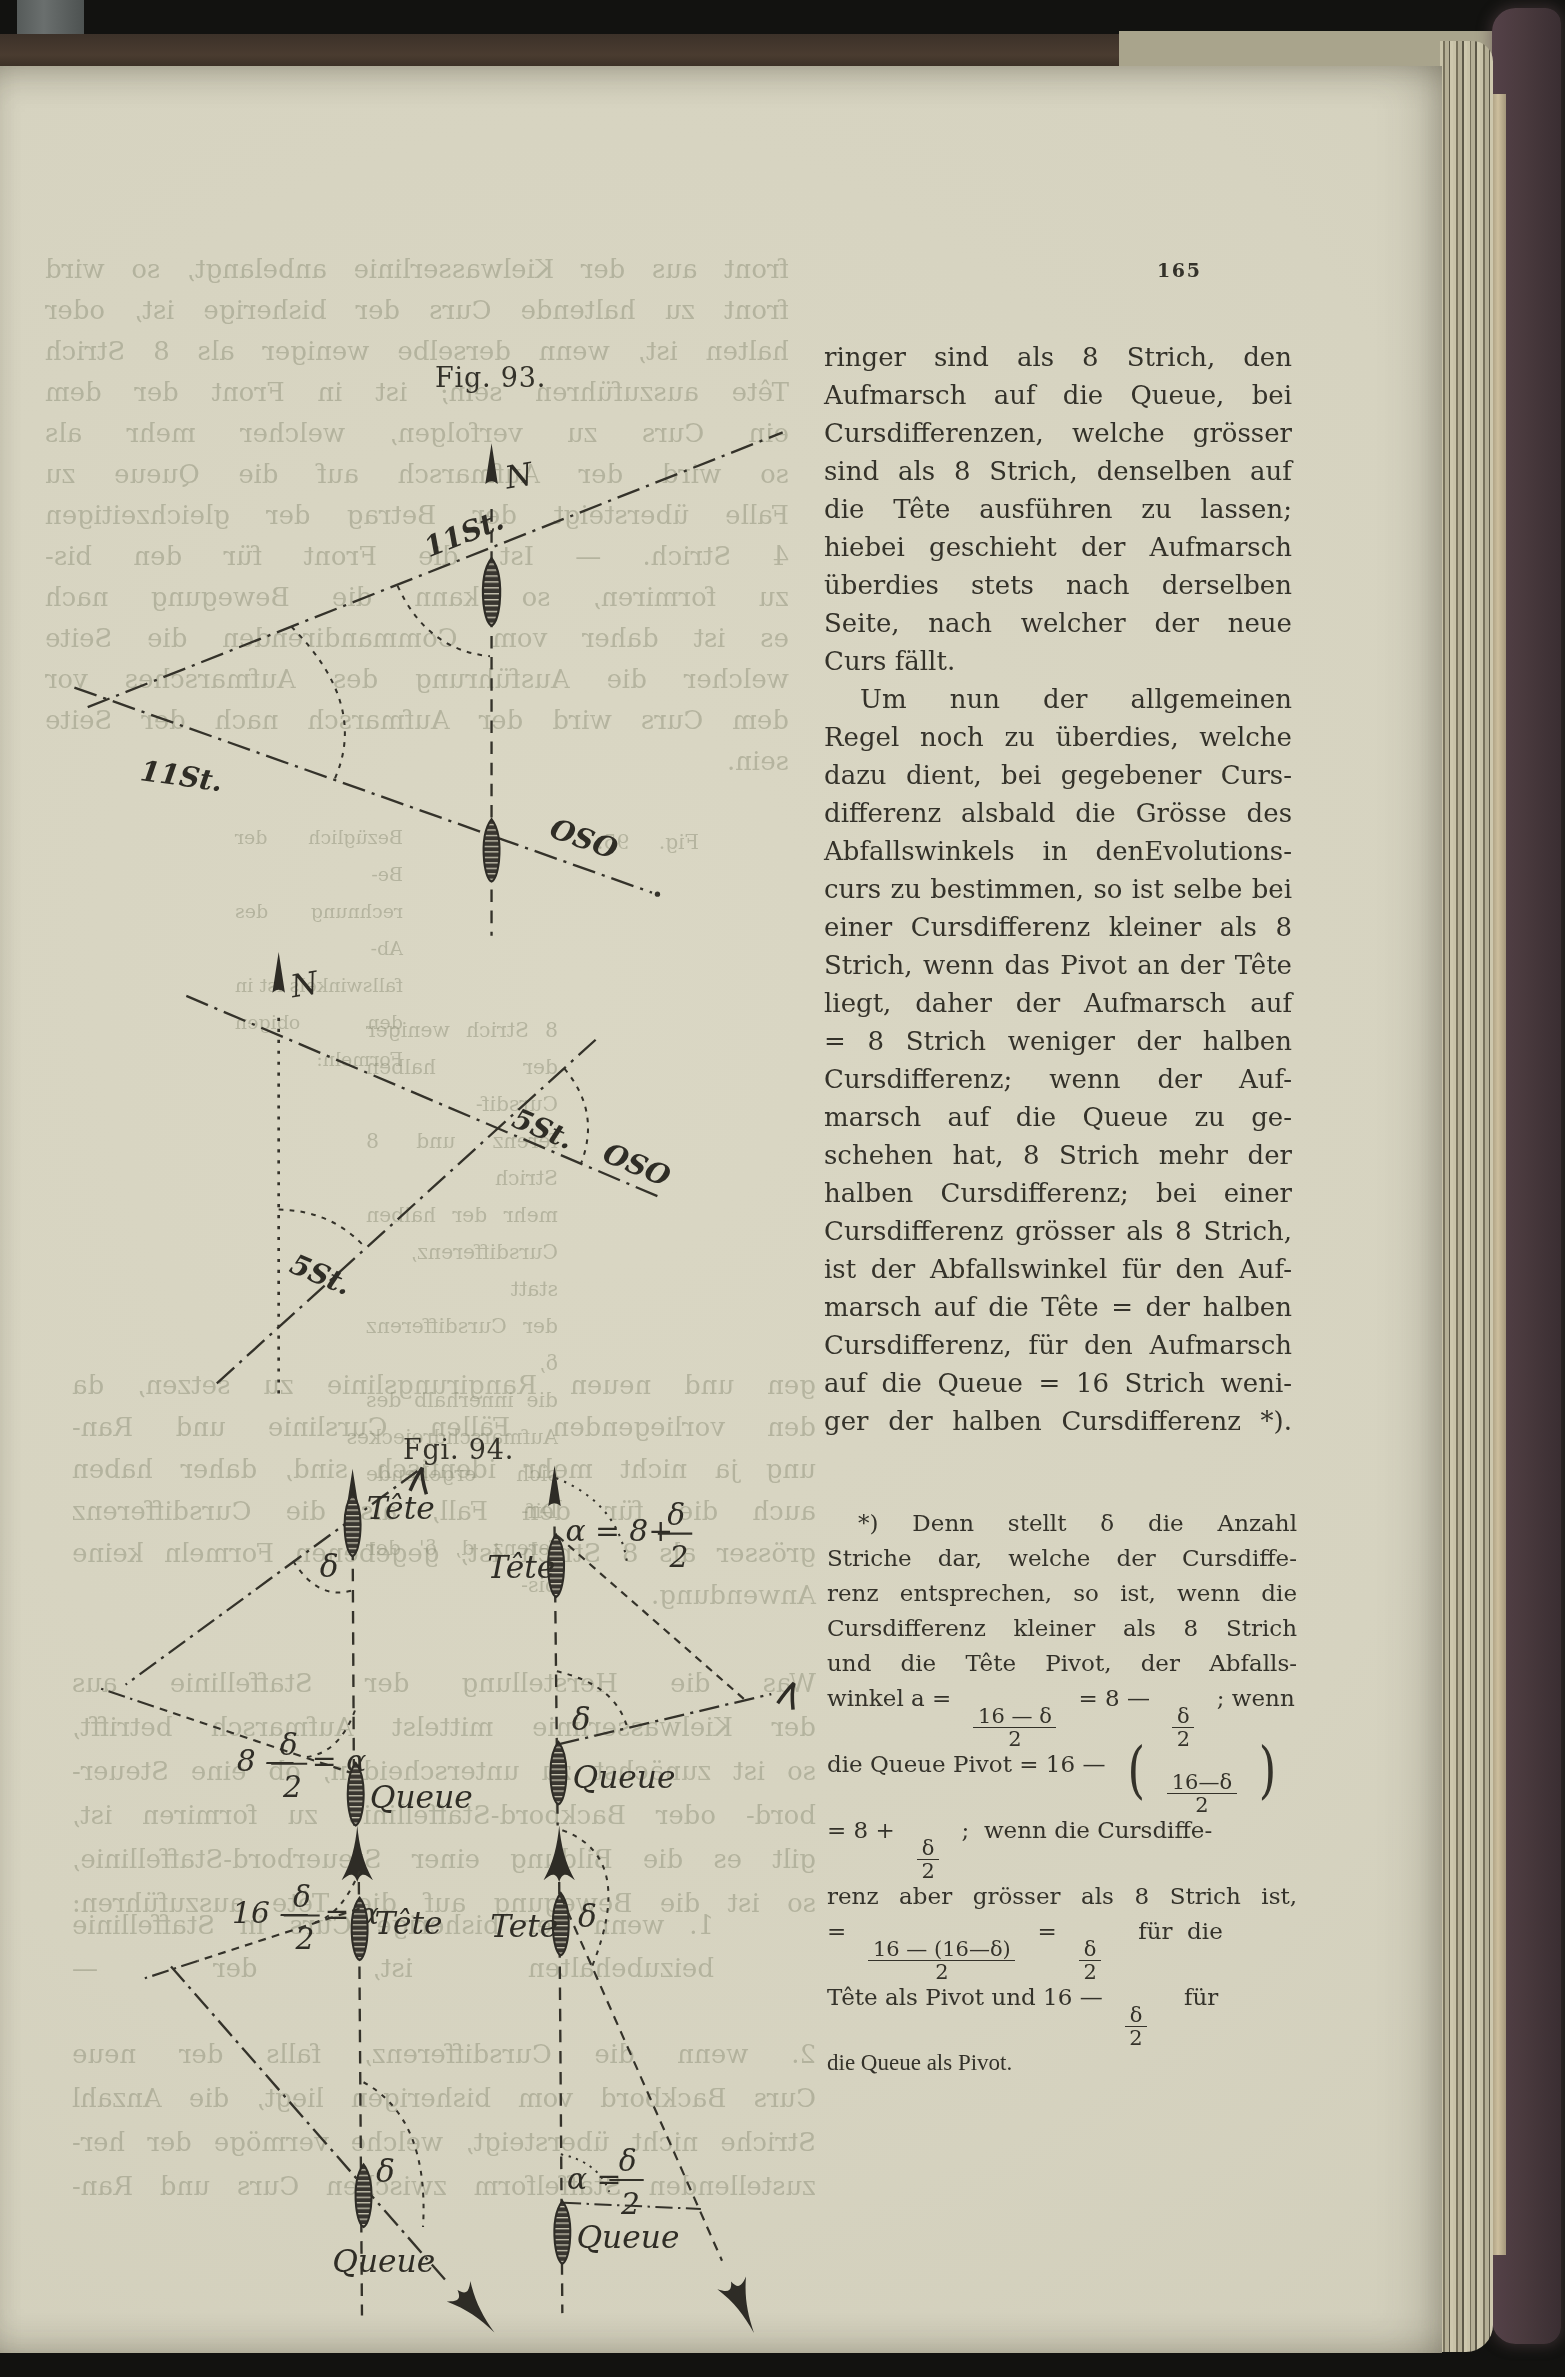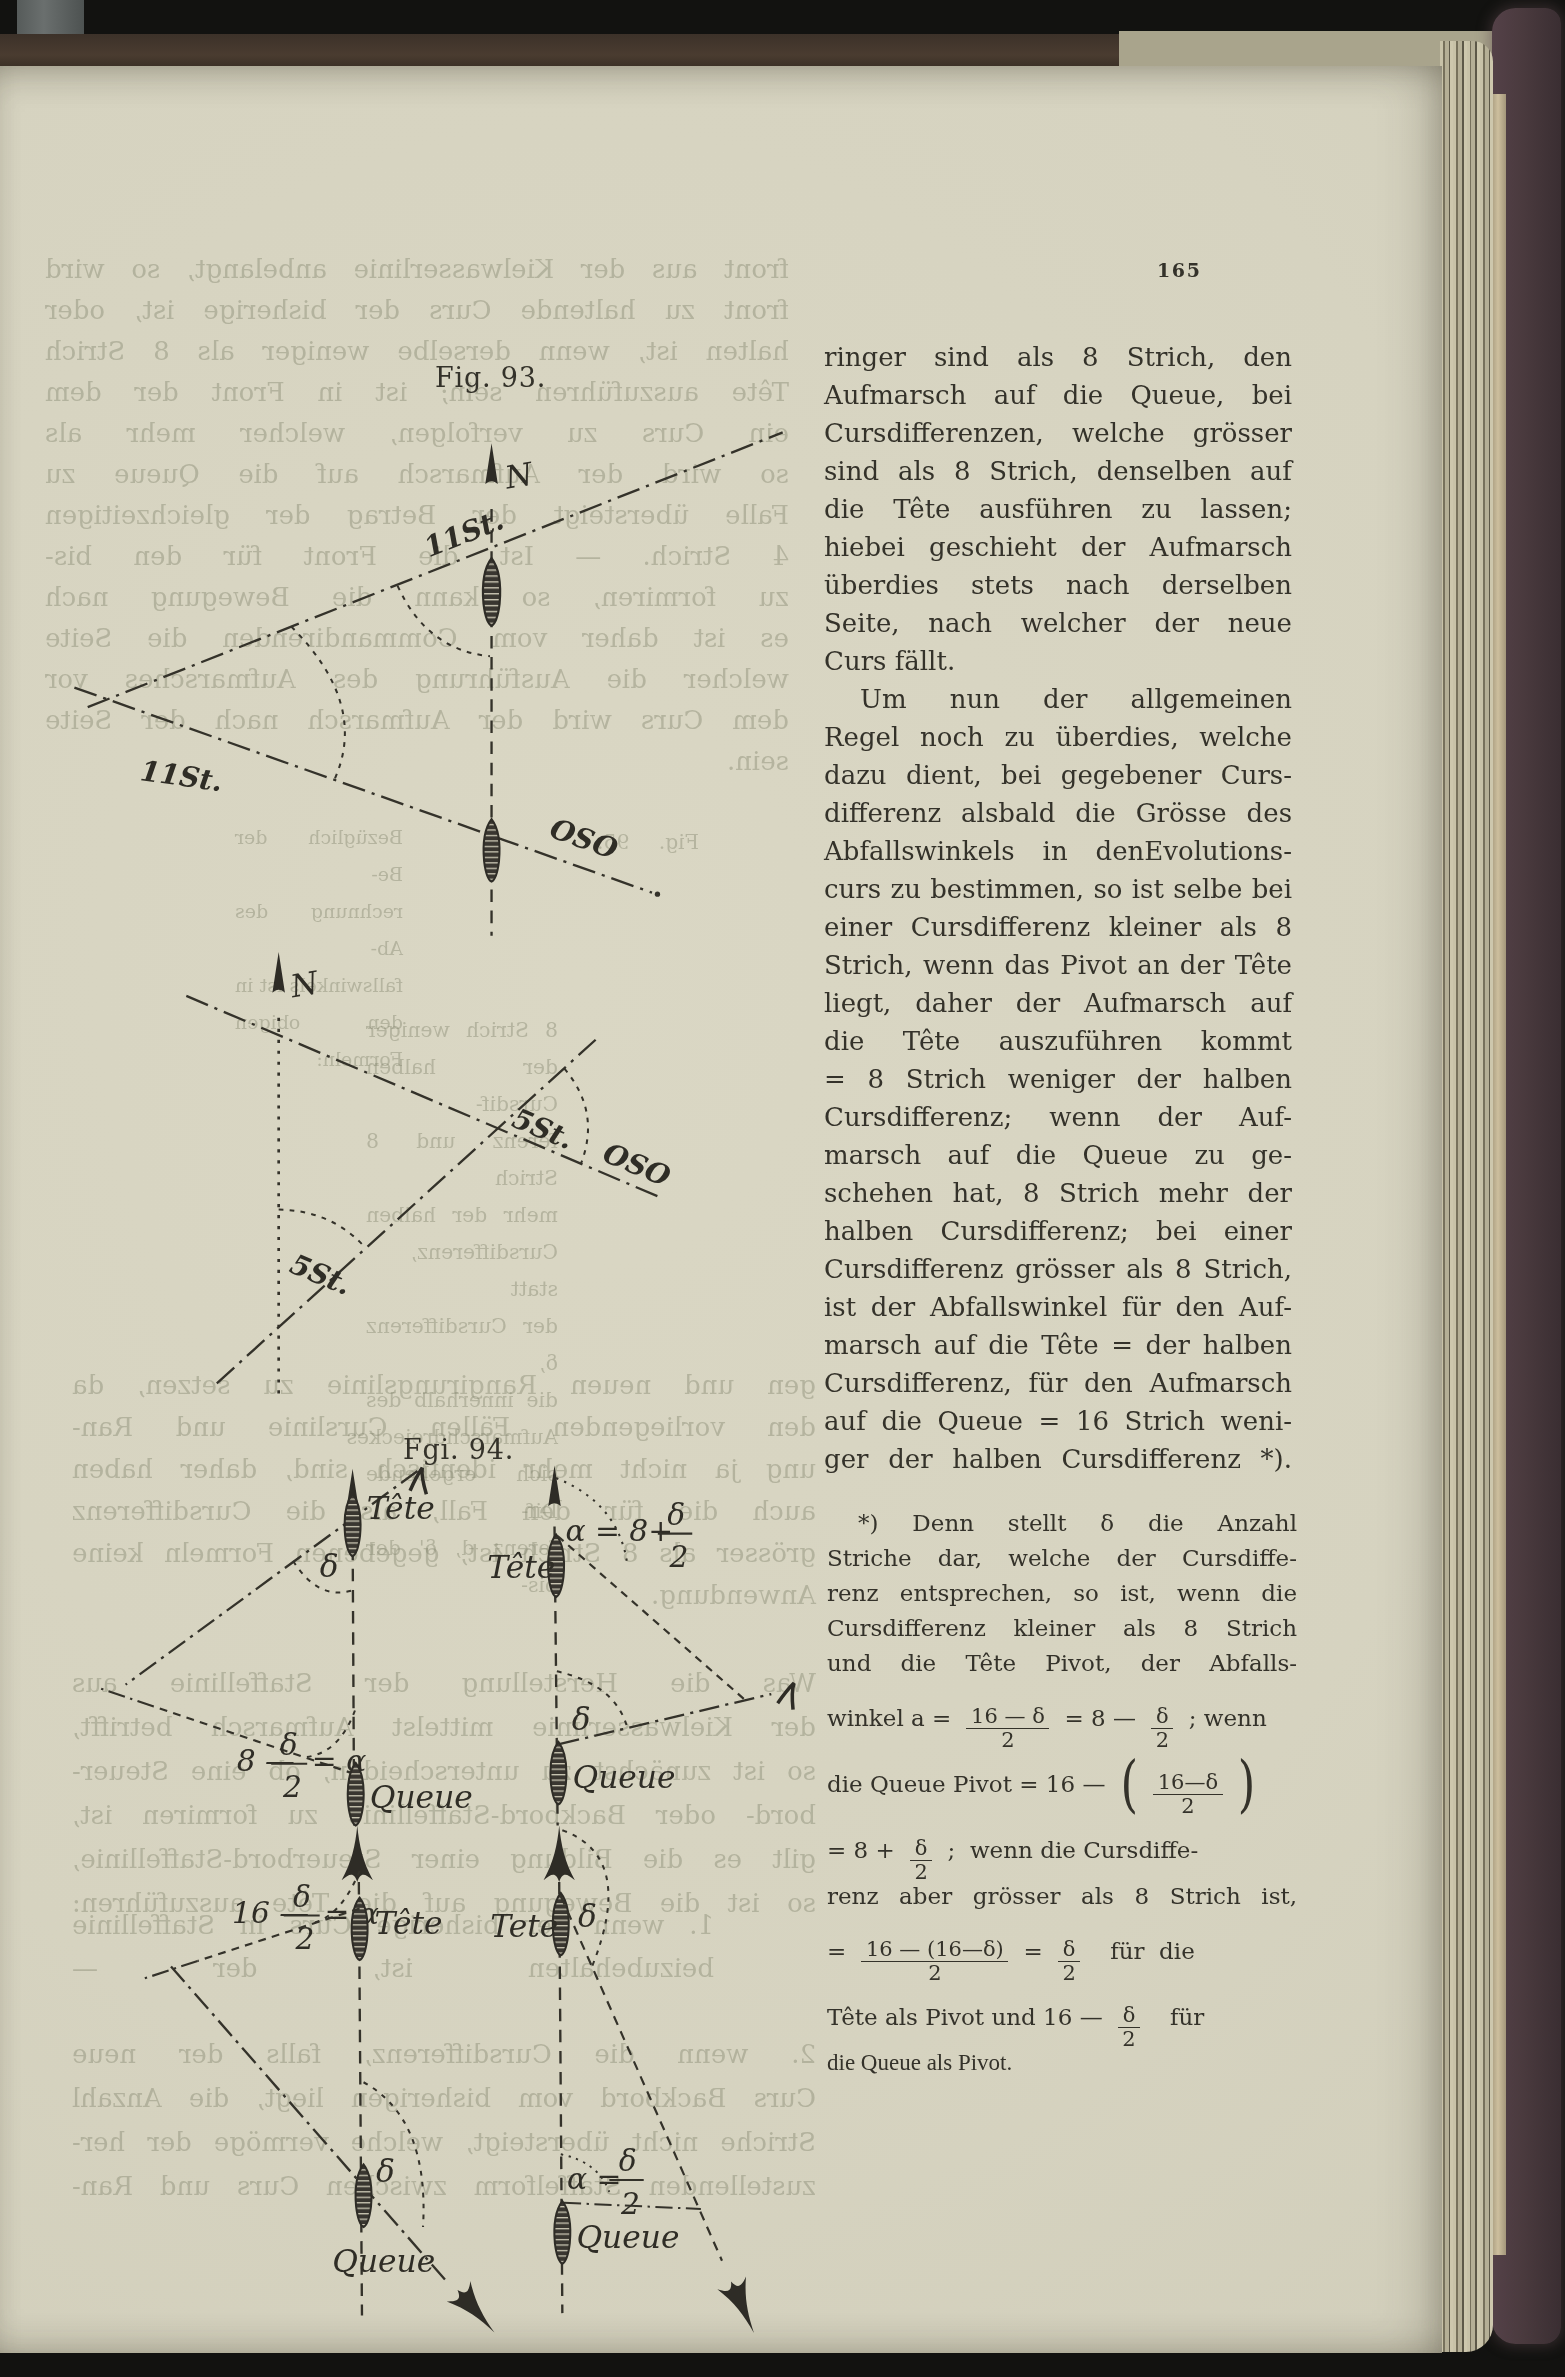--- a/index.html
+++ b/index.html
@@ -20,21 +20,21 @@
   
   .tcol{position:absolute;left:824px;top:272px;width:468px;font-size:26px;line-height:38px;}
   .tcol .tline{text-align:justify;text-align-last:justify;white-space:normal;height:38px;overflow:visible;}
   .tcol .tline.nj{text-align-last:left;}
   .tcol .tline.ind{text-indent:36px;}
   
   .fnote{position:absolute;left:827px;top:1444px;width:470px;font-size:23px;color:#34322a;}
   .fn-line{text-align:justify;text-align-last:justify;height:35px;}
   .fn-line.nj{text-align-last:left;font-family:Liberation Serif, serif;}
   .fn-line.ind{text-indent:31px;}
-  .fn-row{display:flex;align-items:center;justify-content:flex-start;gap:15px;min-height:66px;}
+  .fn-row{display:flex;justify-content:flex-start;gap:22px;min-height:66px;}
   .fn-t{white-space:pre;}
   .frac{display:inline-flex;flex-direction:column;align-items:center;font-size:21px;line-height:1.05;vertical-align:middle;}
   .frac .fn-num{padding:0 4.7px;border-bottom:1.7px solid #34322a;margin-top:20px;}
   .frac .fn-den{padding:0 4.7px;}
   .bigp{font-size:45px;font-weight:400;transform:scaleY(1.35);display:inline-block;line-height:1;}
   
   .ghost{position:absolute;transform:scaleX(-1);color:#84866f;opacity:.42;filter:blur(0.5px);pointer-events:none;}
   .ghost .tline{text-align:justify;text-align-last:justify;}
   
   svg{position:absolute;overflow:visible;}
@@ -263,21 +263,20 @@
       <div>
           <div class="tline ind">Um nun der allgemeinen</div>
           <div class="tline">Regel noch zu überdies, welche</div>
           <div class="tline">dazu dient, bei gegebener Curs-</div>
           <div class="tline">differenz alsbald die Grösse des</div>
           <div class="tline">Abfallswinkels in denEvolutions-</div>
           <div class="tline">curs zu bestimmen, so ist selbe bei</div>
           <div class="tline">einer Cursdifferenz kleiner als 8</div>
           <div class="tline">Strich, wenn das Pivot an der Tête</div>
           <div class="tline">liegt, daher der Aufmarsch auf</div>
-          <div class="tline">die Tête auszuführen kommt</div>
           <div class="tline">= 8 Strich weniger der halben</div>
           <div class="tline">Cursdifferenz; wenn der Auf-</div>
           <div class="tline">marsch auf die Queue zu ge-</div>
           <div class="tline">schehen hat, 8 Strich mehr der</div>
           <div class="tline">halben Cursdifferenz; bei einer</div>
           <div class="tline">Cursdifferenz grösser als 8 Strich,</div>
           <div class="tline">ist der Abfallswinkel für den Auf-</div>
           <div class="tline">marsch auf die Tête = der halben</div>
           <div class="tline">Cursdifferenz, für den Aufmarsch</div>
           <div class="tline">auf die Queue = 16 Strich weni-</div>

